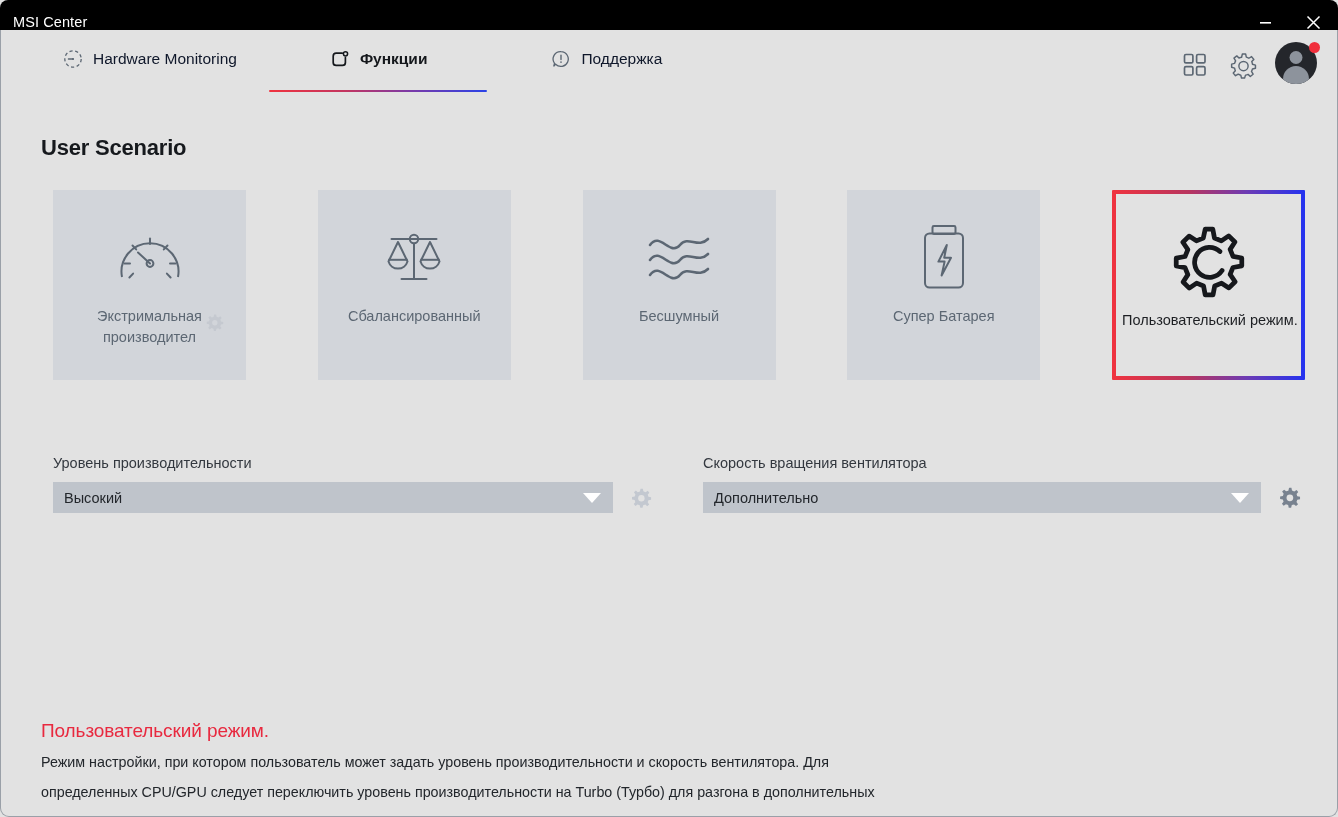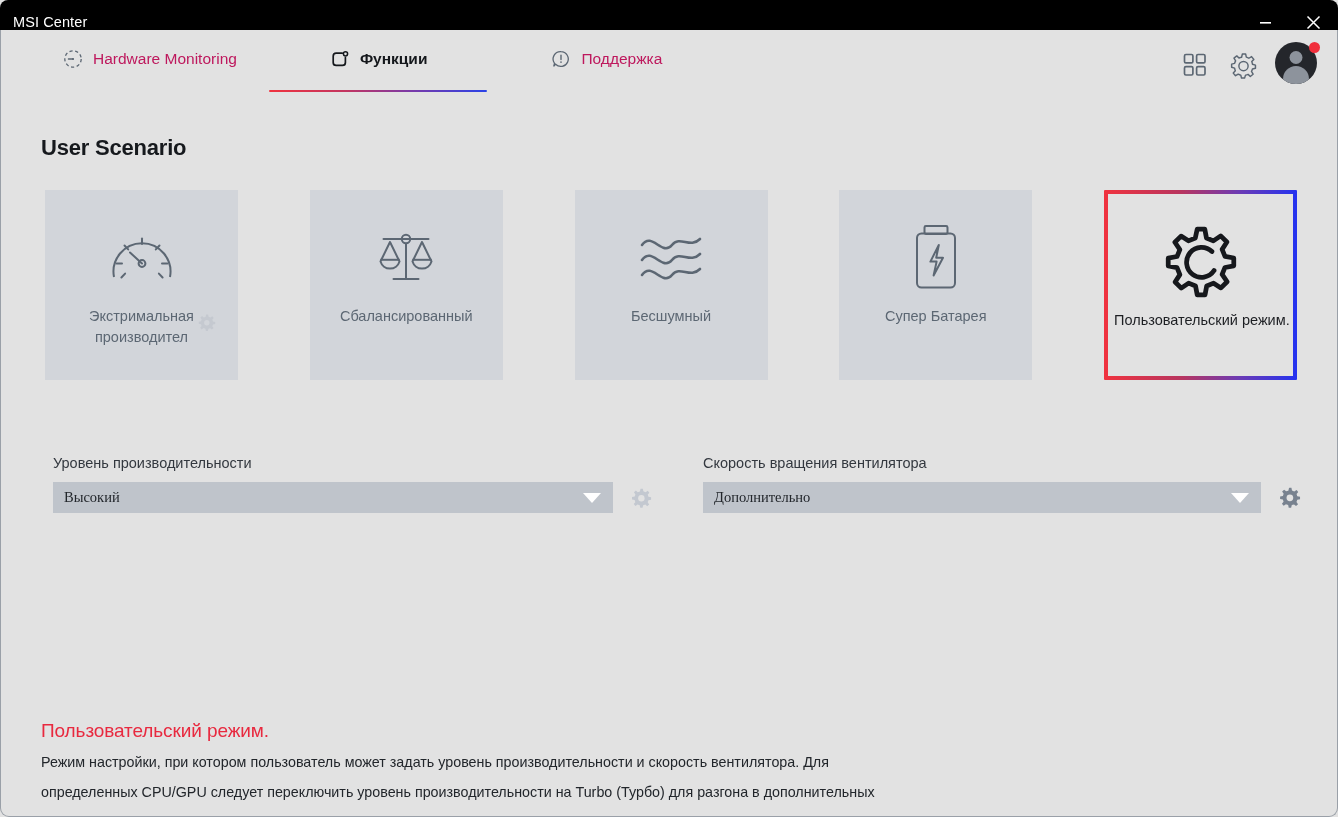--- a/index.html
+++ b/index.html
@@ -90,21 +90,21 @@
     cursor: pointer;
   }
   .tab .tab-ico {
     display: flex;
     align-items: center;
     justify-content: center;
     margin-right: 10px;
   }
   .tab .tab-label {
     font-size: 15.5px;
-    color: #be185d;
+    color: #0f172a;
     white-space: nowrap;
   }
   .tab.active .tab-label {
     color: #15181c;
     font-weight: bold;
   }
   .tab-underline {
     position: absolute;
     height: 2px;
     background: linear-gradient(to right, #f0333f 0%, #c33560 35%, #7a3aa8 65%, #2a43e8 100%);
@@ -179,21 +179,21 @@
     top: 105px;
     font-size: 22px;
     font-weight: bold;
     color: #16191d;
     letter-spacing: -0.2px;
   }
 
   
   .cards {
     position: absolute;
-    left: 44px;
+    left: 52px;
     top: 160px;
     width: 1252px;
     display: flex;
     justify-content: space-between;
   }
   .card {
     position: relative;
     width: 193px;
     height: 190px;
     background: #d2d5da;
@@ -260,21 +260,20 @@
     align-items: center;
   }
   .select {
     position: relative;
     height: 31px;
     background: #bfc4cb;
     display: flex;
     align-items: center;
     cursor: pointer;
     box-sizing: border-box;
-    font-family: Liberation Serif, serif;
   }
   .select .select-value {
     font-size: 14.5px;
     color: #22262b;
     margin-left: 11px;
     white-space: nowrap;
   }
   .select .caret {
     position: absolute;
     right: 12px;

